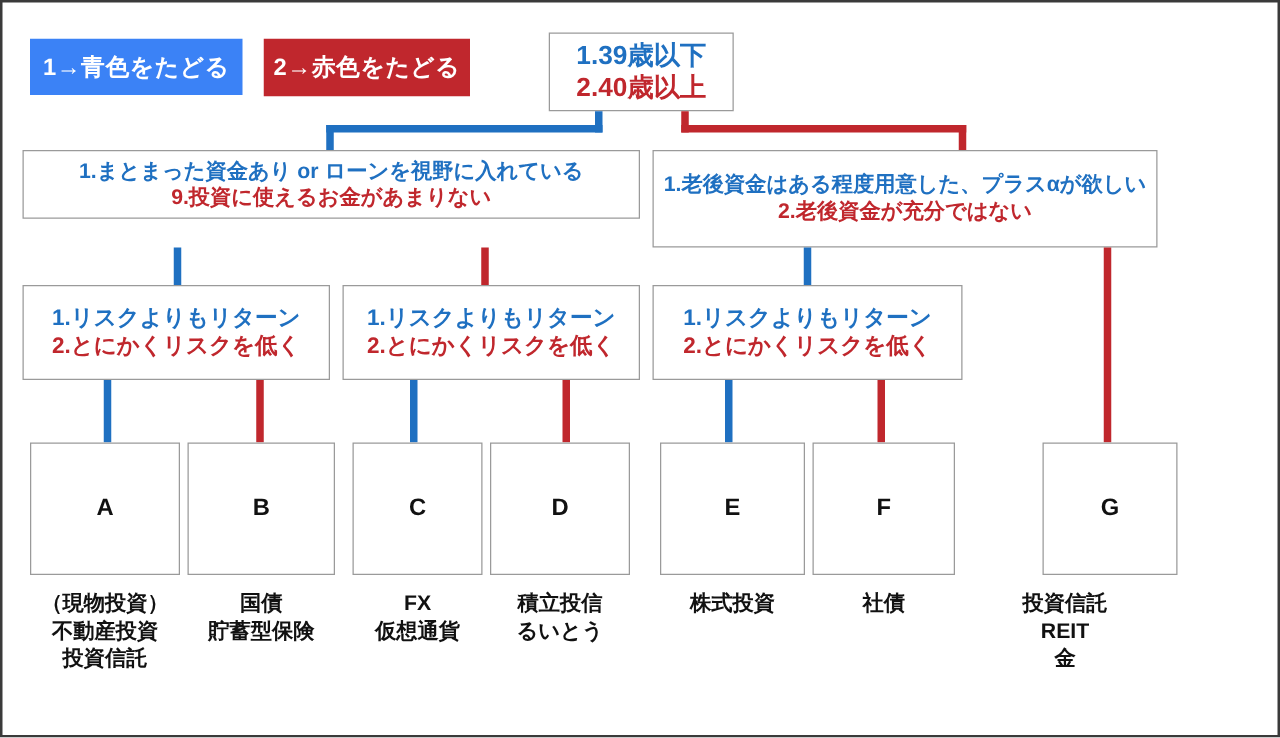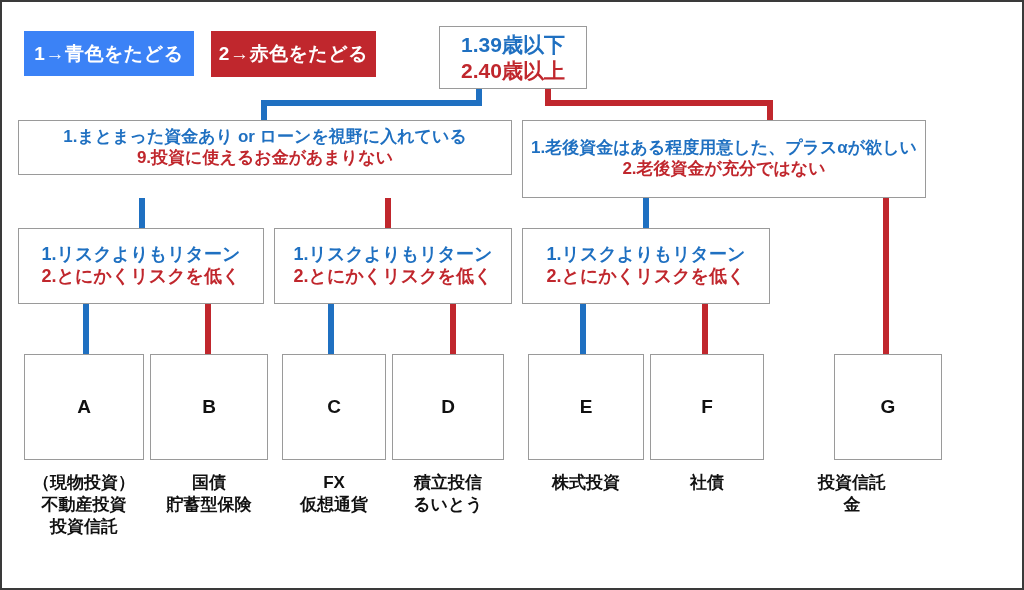--- a/index.html
+++ b/index.html
@@ -181,16 +181,17 @@
   </div>
   <div class="caption" style="left:386px; top:470px; width:120px;">
     <div>積立投信</div>
     <div>るいとう</div>
   </div>
   <div class="caption" style="left:646px; top:470px; width:118px;">
     <div>社債</div>
   </div>
   <div class="caption" style="left:786px; top:470px; width:128px;">
     <div>投資信託</div>
+    <div>REIT</div>
     <div>金</div>
   </div>
 
 </div>
 
 </body></html>

